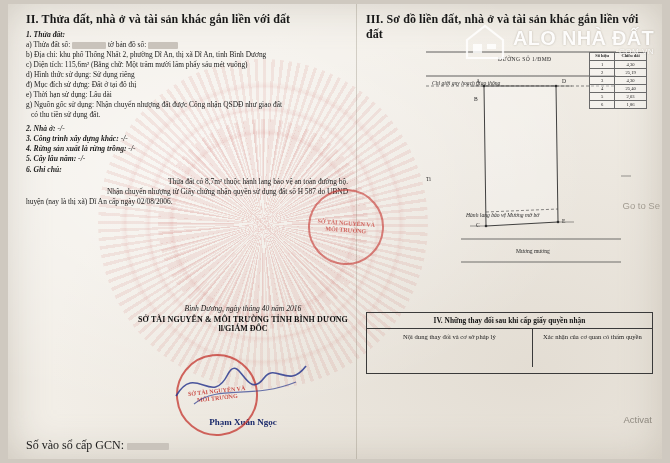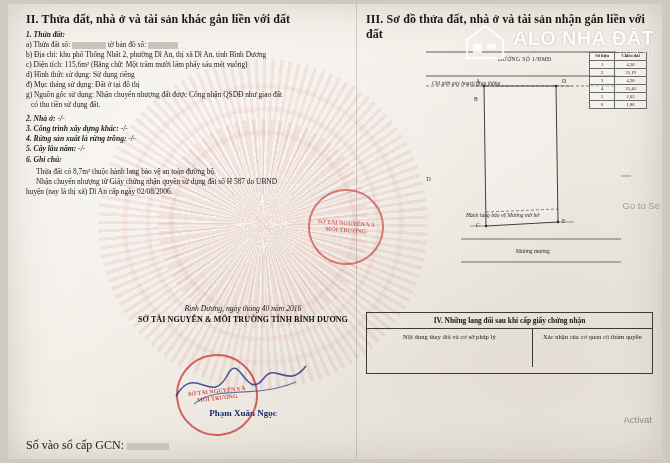--- a/index.html
+++ b/index.html
@@ -52,21 +52,21 @@
   .lbl{font-size:7.6px;color:#1a1a1a;line-height:1.32;}
   .it{font-style:italic;}
   ul.plain{list-style:none;margin:0;padding:0;}
   ul.plain li{font-size:7.4px;line-height:1.35;color:#1b1b1b;padding-left:9px;text-indent:-9px;}
   .redact{
     display:inline-block;background:#c9c3bb;color:transparent;
     height:7px;vertical-align:middle;border-radius:1px;
   }
   .blockline{margin-top:4px;}
   .note{font-size:7.4px;line-height:1.38;color:#1b1b1b;}
-  .note-indent{padding-left:10px;}
+  .note-indent{padding-left:10px;text-align:right;}
 
   
   .sig{position:absolute;left:120px;top:300px;width:230px;text-align:center;}
   .sig .d1{font-size:7.6px;font-style:italic;color:#1a1a1a;}
   .sig .d2{font-size:8px;font-weight:bold;color:#121212;margin-top:2px;letter-spacing:.1px;}
   .sig .d3{font-size:8px;font-weight:bold;color:#121212;}
   .sig .name{
     margin-top:84px;font-size:9px;font-weight:bold;color:#1b2a6b;
     font-family:"Liberation Serif",serif;
   }
@@ -162,21 +162,22 @@
     <ul class="plain">
       <li>
         <span>a) Thửa đất số:</span>
         <span class="redact" style="width:34px"></span>
         <span>tờ bản đồ số:</span>
         <span class="redact" style="width:30px"></span>
       </li>
       <li>b) Địa chỉ:  khu phố Thống Nhất 2, phường Dĩ An, thị xã Dĩ An, tỉnh Bình Dương</li>
       <li>c) Diện tích:    115,6m² (Bằng chữ: Một trăm mười lăm phẩy sáu mét vuông)</li>
       <li>d) Hình thức sử dụng:   Sử dụng riêng</li>
-      <li>đ) Mục tháng sử dụng:  Đất ở tại đô thị</li>
+      <li>đ) Mục đích sử dựng:  Đất ở tại đô thị</li>
+      <li>e) Thời hạn sử dụng:  Lâu dài</li>
       <li>g) Nguồn gốc sử dụng:  Nhận chuyển nhượng đất được Công nhận QSDĐ như giao đất</li>
       <li style="padding-left:14px">có thu tiền sử dụng đất.</li>
     </ul>
 
     <div class="lbl blockline" style="font-weight:bold;font-style:italic;">2. Nhà ở: -/-</div>
     <div class="lbl" style="font-weight:bold;font-style:italic;">3. Công trình xây dựng khác: -/-</div>
     <div class="lbl" style="font-weight:bold;font-style:italic;">4. Rừng sản xuất là rừng trồng: -/-</div>
     <div class="lbl" style="font-weight:bold;font-style:italic;">5. Cây lâu năm: -/-</div>
     <div class="lbl" style="font-weight:bold;font-style:italic;margin-top:1px">6. Ghi chú:</div>
 
@@ -185,39 +186,40 @@
     <div class="note">huyện (nay là thị xã) Dĩ An cấp ngày 02/08/2006.</div>
   </div>
 
   <div class="seal mid">
     <span class="inner">SỞ TÀI NGUYÊN VÀ MÔI TRƯỜNG</span>
   </div>
 
   <div class="sig">
     <div class="d1">Bình Dương, ngày        tháng       40 năm 2016</div>
     <div class="d2">SỞ TÀI NGUYÊN &amp; MÔI TRƯỜNG TỈNH BÌNH DƯƠNG</div>
+    <div class="d3">ll/GIÁM ĐỐC</div>
     <div class="name">Phạm Xuân Ngọc</div>
   </div>
 
   <div class="seal">
     <span class="inner">SỞ TÀI NGUYÊN VÀ MÔI TRƯỜNG</span>
   </div>
 
   <svg class="handsig" viewBox="0 0 175 70">
     <path d="M20,52 C40,18 55,64 72,30 C84,8 90,58 108,34 C120,18 132,46 150,22" fill="none" stroke="#2b3a8f" stroke-width="1.6" opacity=".85"></path>
     <path d="M38,60 C62,40 96,56 140,38" fill="none" stroke="#2b3a8f" stroke-width="1.1" opacity=".7"></path>
   </svg>
 
   <div class="gcn">
     <span>Số vào sổ cấp GCN:</span>
     <span class="redact"></span>
   </div>
 
   <div class="col-right">
-    <h2 class="section">III. Sơ đồ thửa đất, nhà ở và tài sản nhận gắn liền với đất</h2>
+    <h2 class="section">III. Sơ đồ liền đất, nhà ở và tài sản khác gắn liền với đất</h2>
 
     <div class="mapbox">
       <svg class="map-svg" width="285" height="278" viewBox="0 0 285 278">
 
         <line x1="60" y1="26" x2="250" y2="26" stroke="#3a3a3a" stroke-width="0.8"></line>
         <line x1="60" y1="50" x2="250" y2="50" stroke="#3a3a3a" stroke-width="0.8"></line>
 
         <line x1="60" y1="60" x2="250" y2="60" stroke="#3a3a3a" stroke-width="0.6" stroke-dasharray="3 2"></line>
 
         <polygon points="118,60 190,60 192,196 120,200" fill="rgba(255,255,255,0.25)" stroke="#2d2d2d" stroke-width="0.9"></polygon>
@@ -280,21 +282,21 @@
             </tr>
         <tr>
               <td>6</td>
               <td>1,86</td>
             </tr>
       </tbody>
         </table>
     </div>
 
     <div class="changes">
-      <div class="hd">IV. Những lang đổi sau khi cấp giấy chứng nhận</div>
+      <div class="hd">IV. Những thay đổi sau khi cấp giấy quyền nhận</div>
       <div class="row">
         <div class="c1">Nội dung thay đổi và cơ sở pháp lý</div>
         <div class="c2">Xác nhận của cơ quan có thẩm quyền</div>
       </div>
     </div>
   </div>
 
   <div class="wm">
     <svg class="house" viewBox="0 0 44 40">
       <path d="M4,18 L22,4 L40,18 L40,36 L4,36 Z" fill="none" stroke="#ffffff" stroke-width="2.2" opacity=".95"></path>

